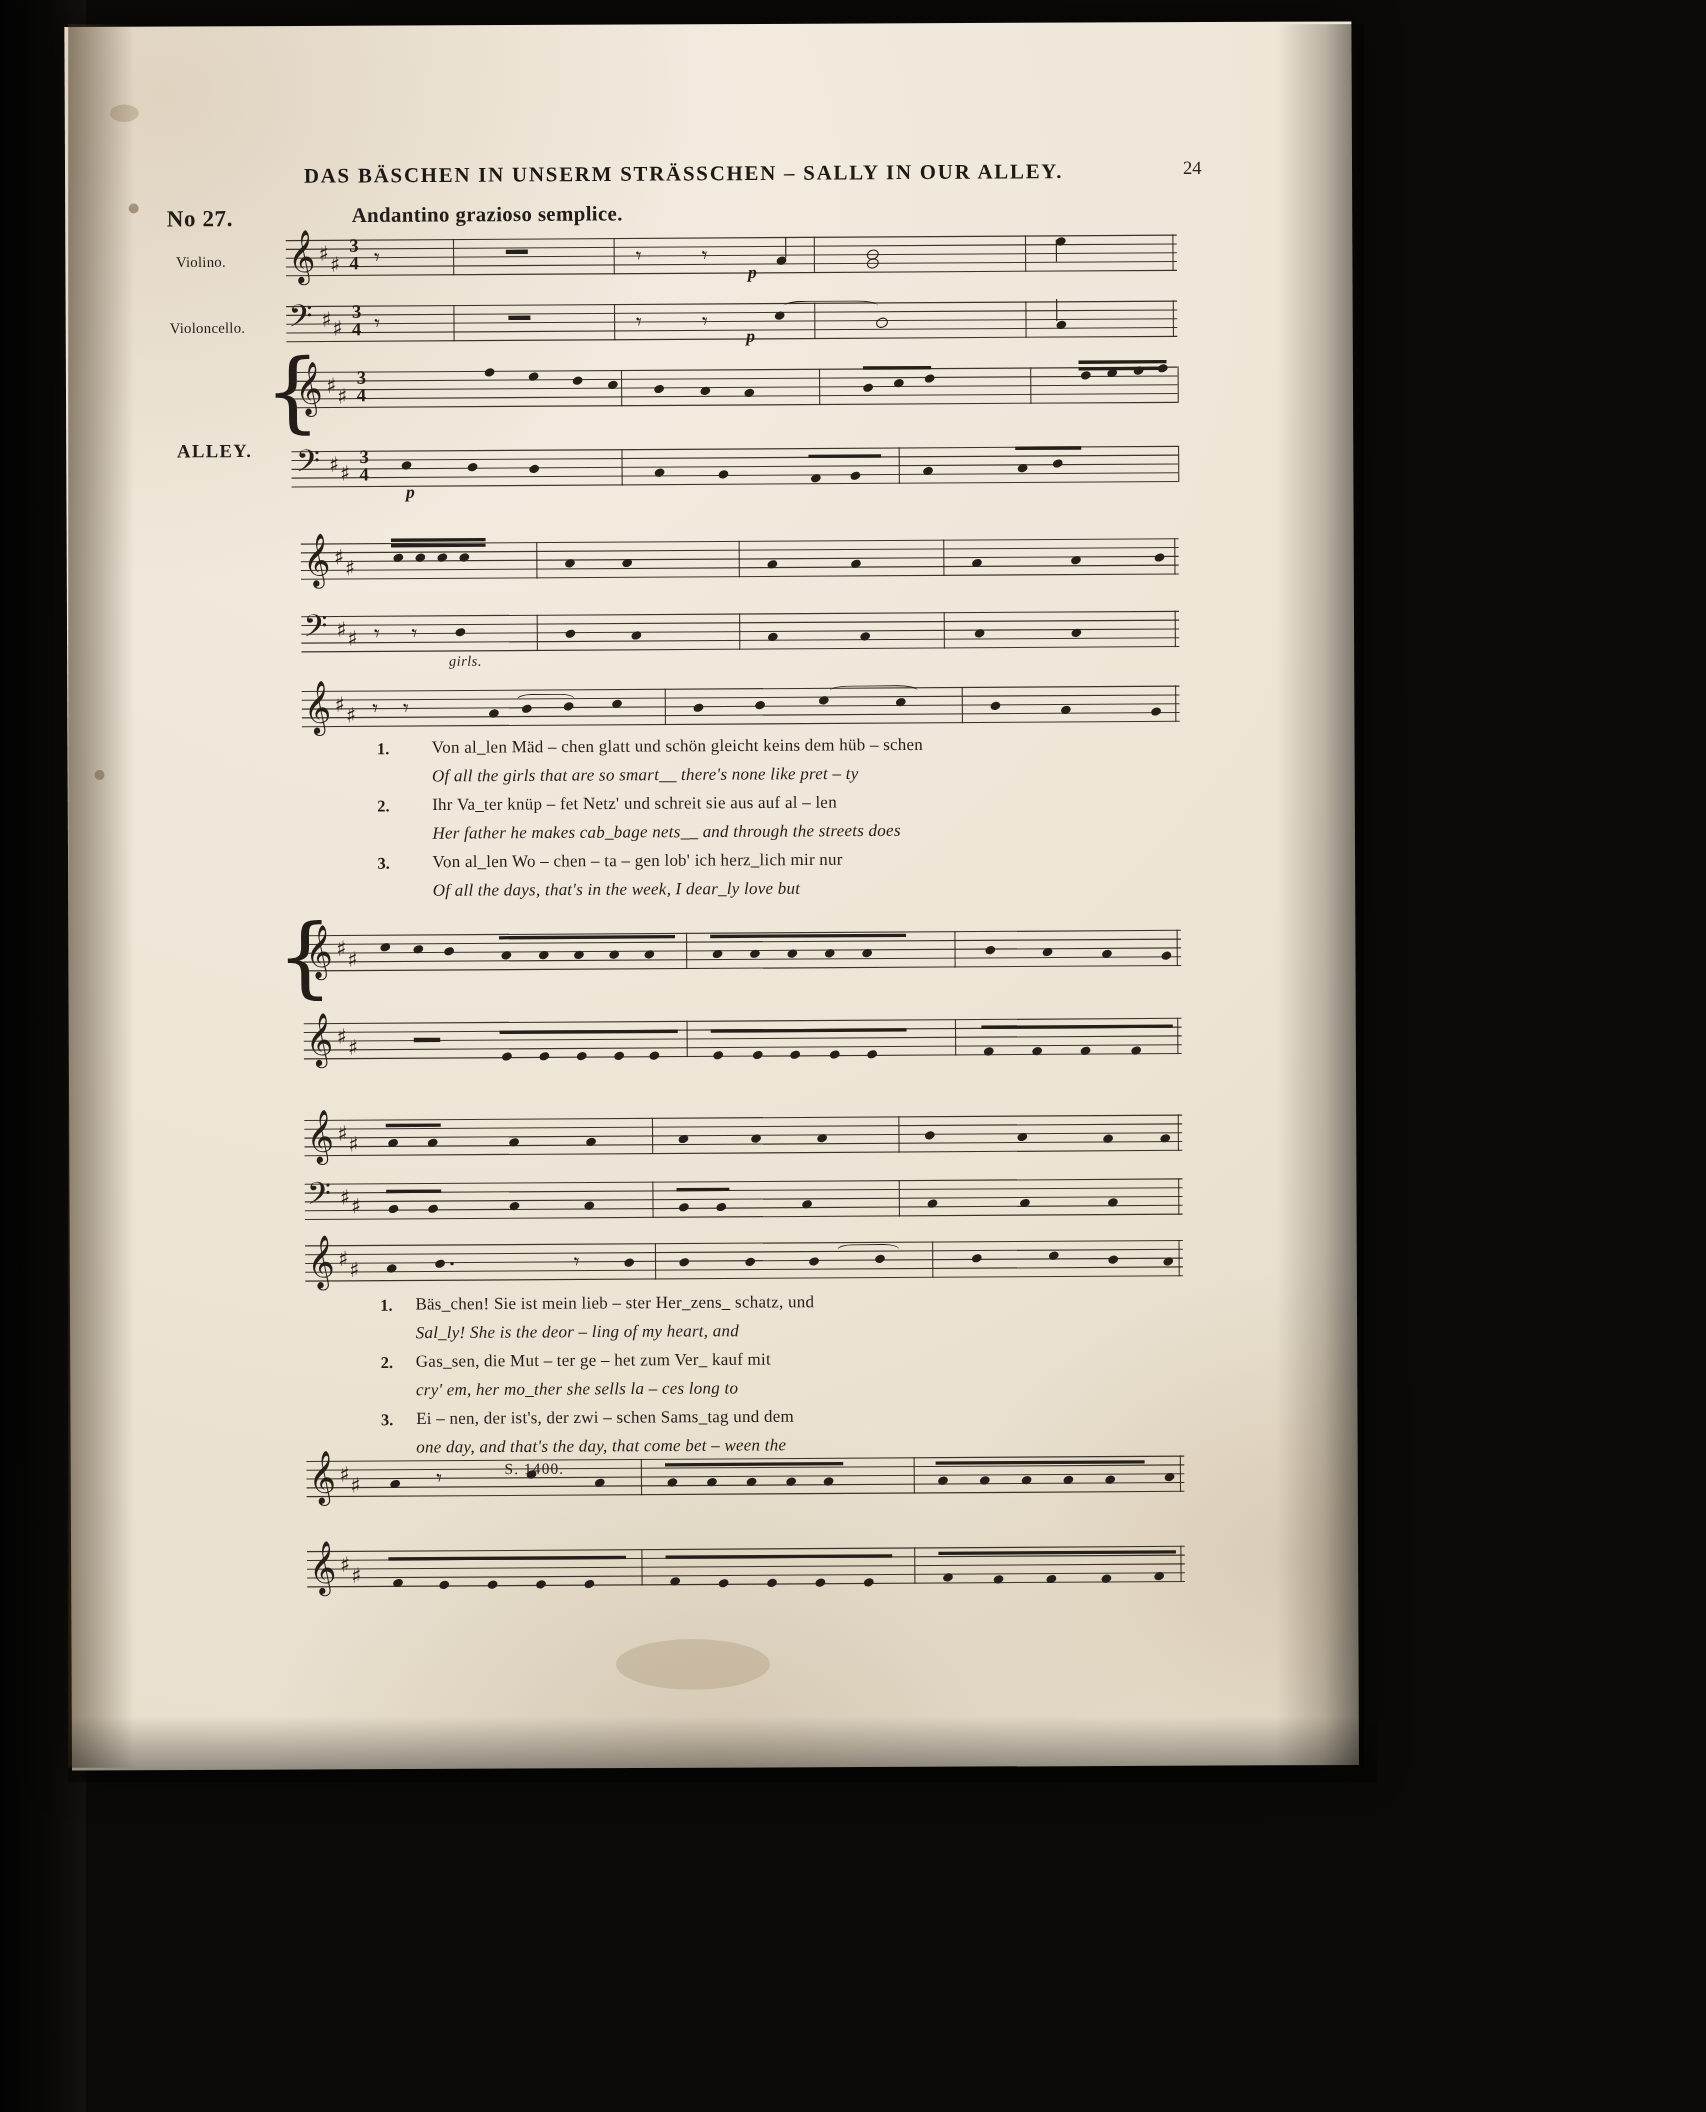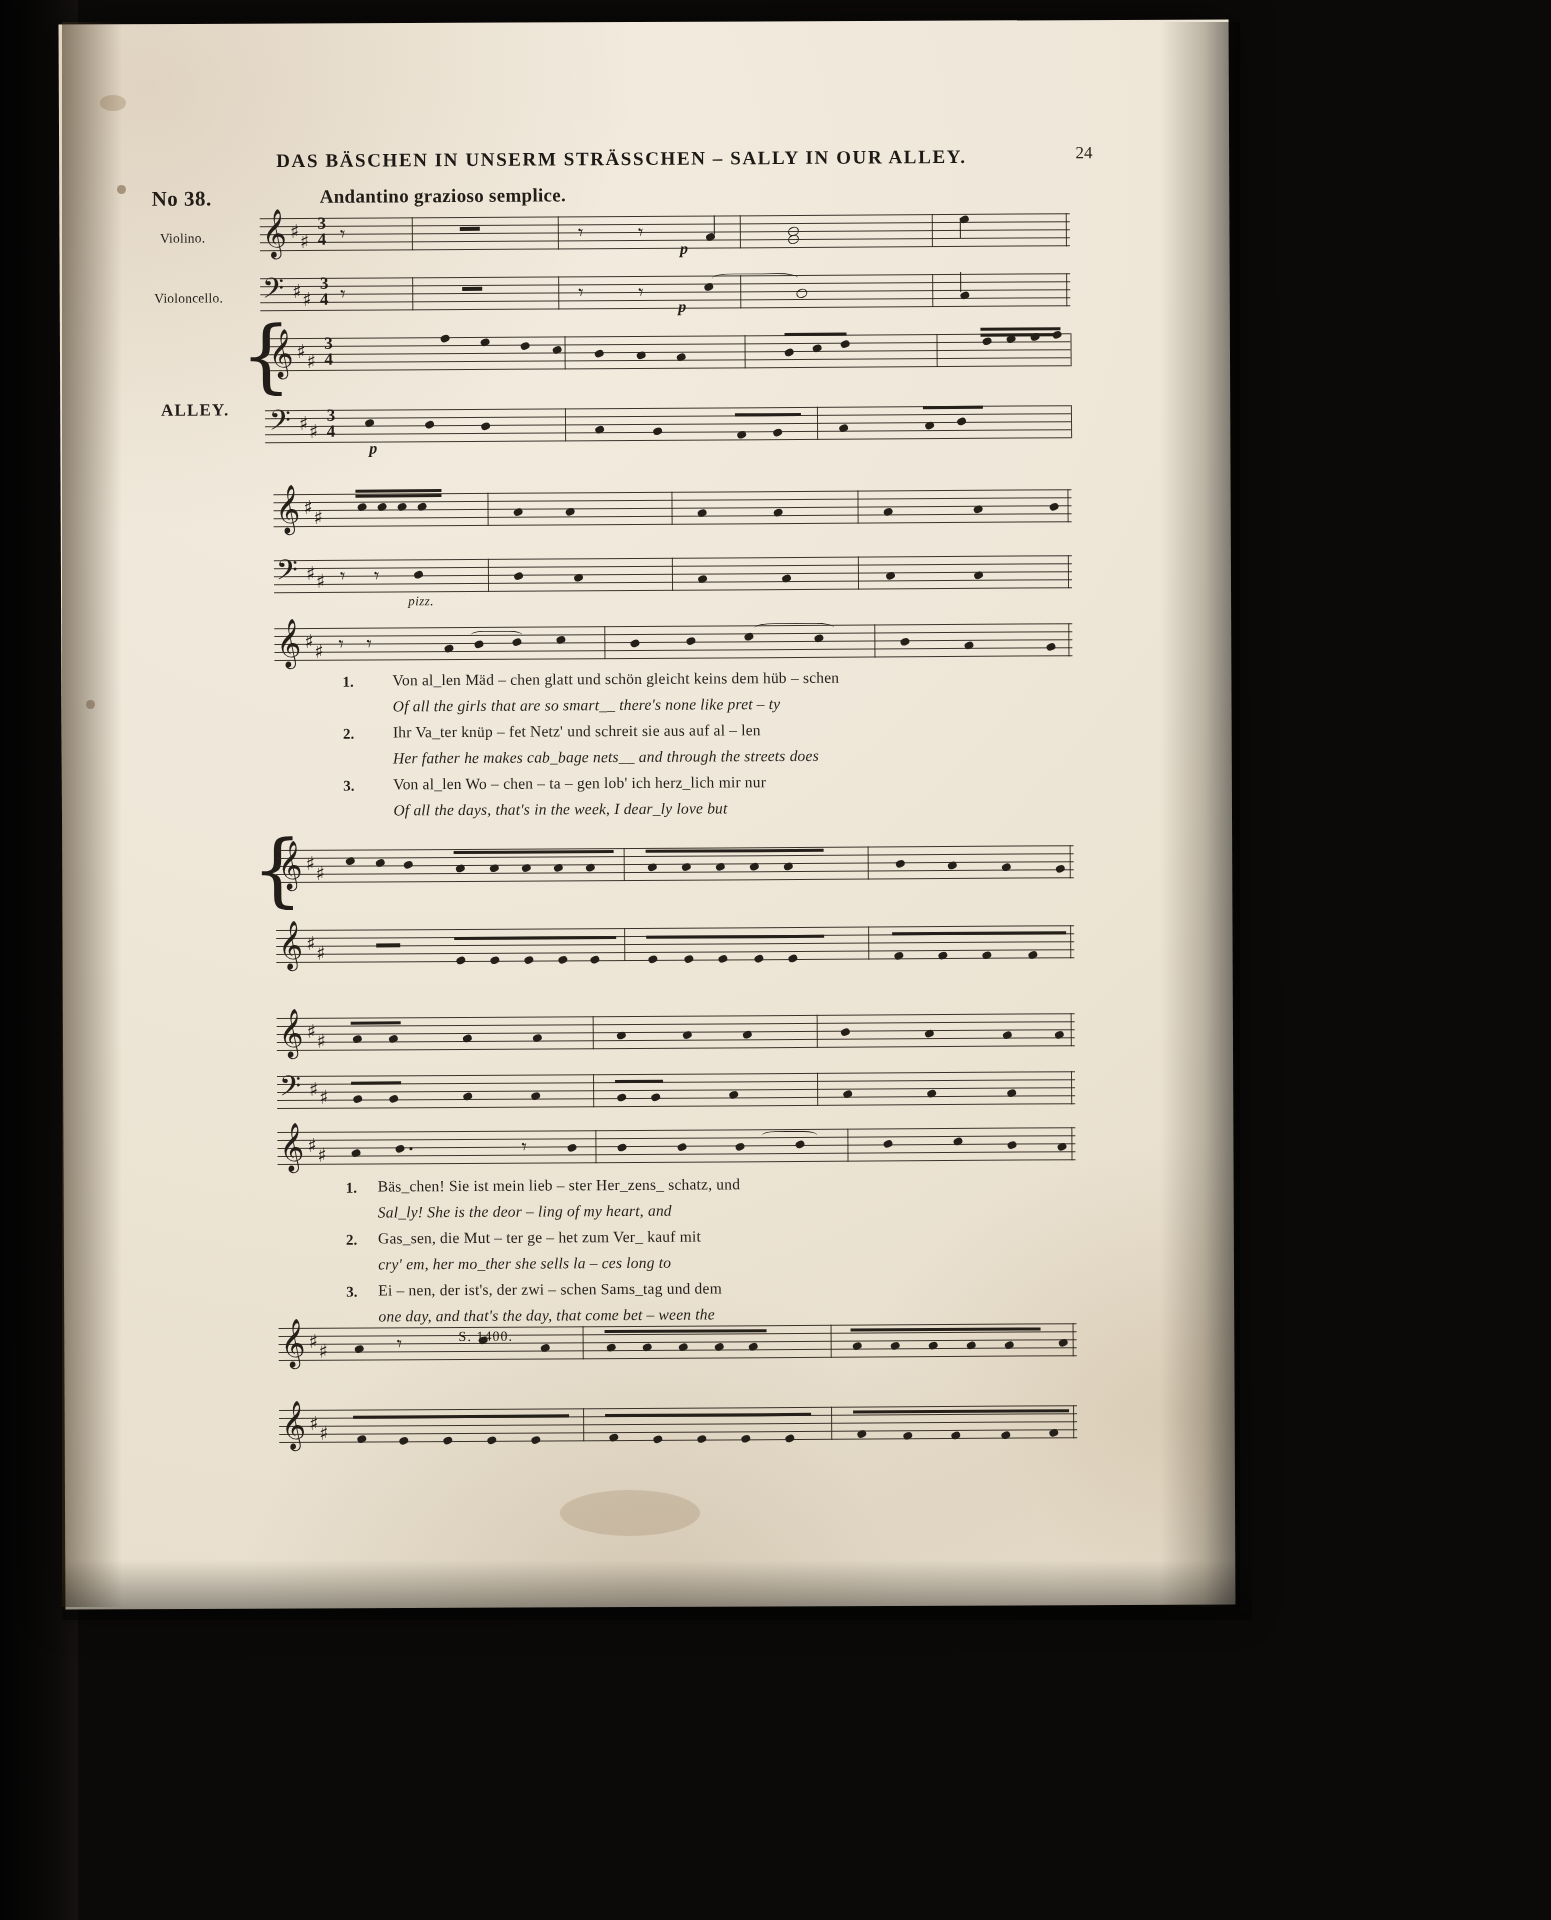--- a/index.html
+++ b/index.html
@@ -256,21 +256,21 @@
 
   <div class="blotch" style="left:100px;top:95px;width:26px;height:16px;background:rgba(120,90,50,.25);"></div>
   <div class="blotch" style="left:117px;top:185px;width:9px;height:9px;background:rgba(90,65,35,.45);"></div>
   <div class="blotch" style="left:86px;top:700px;width:9px;height:9px;background:rgba(90,65,35,.4);"></div>
   <div class="blotch" style="left:560px;top:1490px;width:140px;height:46px;background:rgba(120,90,50,.18);"></div>
 
   <div class="plate">
 
     <div class="hdr-title">DAS BÄSCHEN IN UNSERM STRÄSSCHEN – SALLY IN OUR ALLEY.</div>
     <div class="hdr-pageno">24</div>
-    <div class="plate-num">No 38.</div>
+    <div class="plate-num">No 27.</div>
     <div class="tempo">Andantino grazioso semplice.</div>
 
     <div class="instr" style="left:8px; top:88px;">Violino.</div>
     <div class="instr" style="left:2px; top:148px;">Violoncello.</div>
     <div class="instr-piano" style="left:8px; top:258px;">ALLEY.</div>
 
     <div class="system" style="left:108px; top:76px; width:810px; height:34px;">
       <div class="staff" style="height:34px;">
         <div class="l" style="top:0px;"></div>
           <div class="l" style="top:8px;"></div>
@@ -433,21 +433,21 @@
           <div class="l" style="top:8px;"></div>
         <div class="l" style="top:16px;"></div>
           <div class="l" style="top:24px;"></div>
         <div class="l" style="top:32px;"></div>
       </div>
       <div class="glyph clef-f" style="left:2px; top:-4px;">𝄢</div>
       <div class="ksharp" style="left:32px; top:2px;">♯</div>
       <div class="ksharp" style="left:42px; top:10px;">♯</div>
       <div class="rest-q" style="left:66px; top:4px;">𝄾</div>
       <div class="rest-q" style="left:100px; top:4px;">𝄾</div>
-      <div class="pizz" style="left:134px; top:34px;">pizz.</div>
+      <div class="pizz" style="left:134px; top:34px;">girls.</div>
       <div class="nh" style="left:140px; top:12px;"></div>
       <div class="barline" style="left:214px; top:0; height:33px;"></div>
       <div class="nh" style="left:240px; top:14px;"></div>
       <div class="nh" style="left:300px; top:16px;"></div>
       <div class="barline" style="left:398px; top:0; height:33px;"></div>
       <div class="nh" style="left:424px; top:18px;"></div>
       <div class="nh" style="left:508px; top:18px;"></div>
       <div class="barline" style="left:584px; top:0; height:33px;"></div>
       <div class="nh" style="left:612px; top:16px;"></div>
       <div class="nh" style="left:700px; top:16px;"></div>

